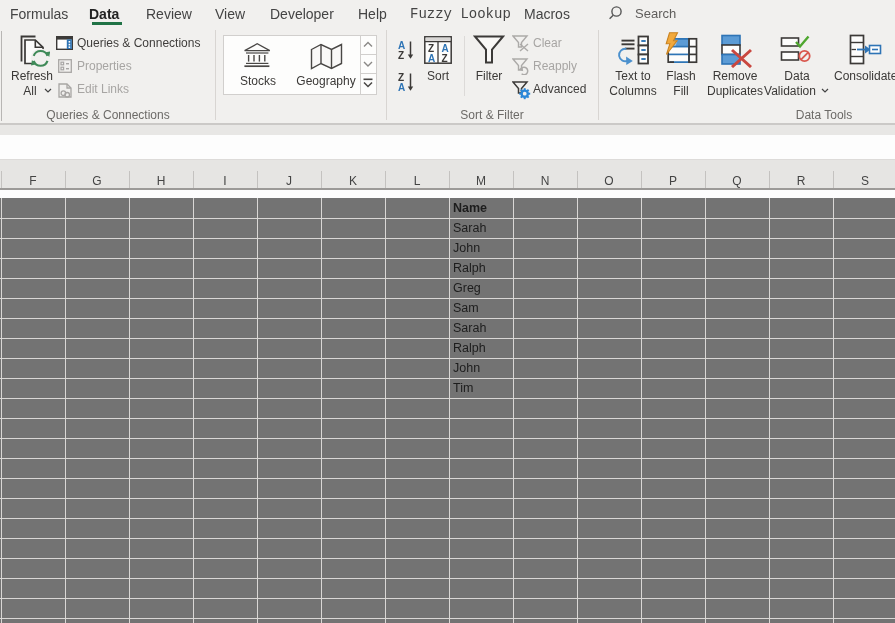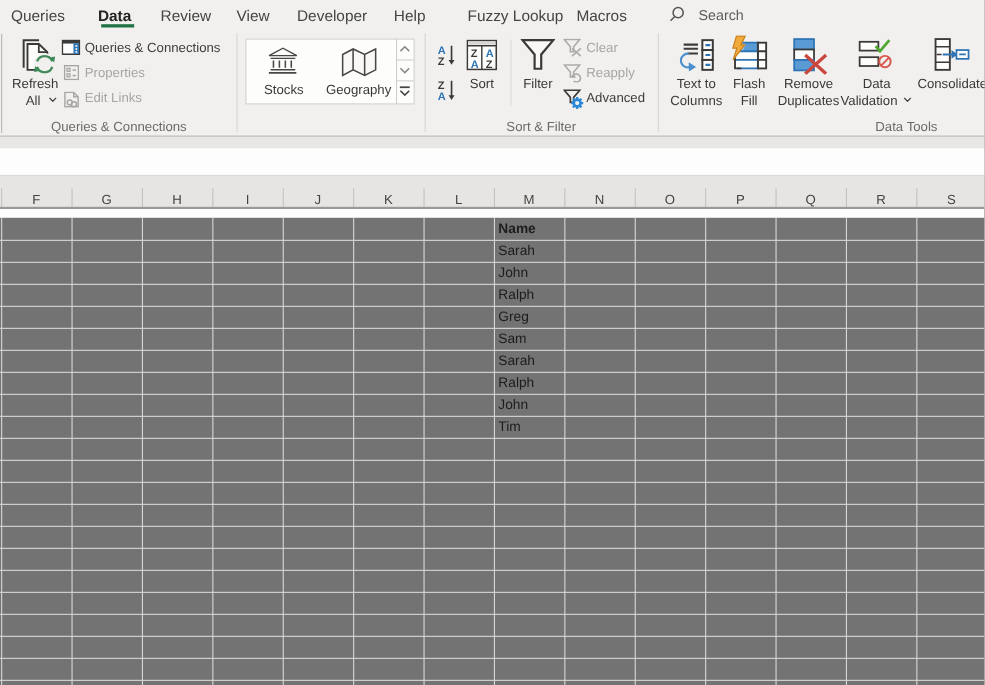--- a/index.html
+++ b/index.html
@@ -19,27 +19,27 @@
   #hdrborder{left:0;top:188px;width:895px;height:2px;background:#9c9a98;}
   #grid{left:0;top:198px;width:895px;height:440px;background:#737373;}
   .vline{position:absolute;top:0;height:433px;width:1px;background:#d9d7d5;}
   .hline{position:absolute;left:0;width:895px;height:1px;background:#d9d7d5;}
   .cell{position:absolute;left:453px;width:60px;height:20px;line-height:20px;font-size:12.5px;color:#1d1d1d;white-space:nowrap;}
 </style>
 </head>
 <body>
 <div class="abs" id="ribbon">
 
-  <div class="tab" style="left:10px;">Queries</div>
+  <div class="tab" style="left:10px;">Formulas</div>
   <div class="tab" style="left:89px;font-weight:bold;color:#232323;">Data</div>
   <div class="tab" style="left:146px;">Review</div>
   <div class="tab" style="left:215px;">View</div>
   <div class="tab" style="left:270px;">Developer</div>
   <div class="tab" style="left:358px;">Help</div>
-  <div class="tab" style="left:425px;">Fuzzy Lookup</div>
+  <div class="tab" style="left:410px;font-family:Liberation Mono, monospace;">Fuzzy Lookup</div>
   <div class="tab" style="left:524px;">Macros</div>
   <div class="abs" style="left:92px;top:22px;width:30px;height:3px;background:#217346;"></div>
   <svg class="abs" style="left:607px;top:4px;" width="18" height="18" viewBox="0 0 18 18">
     <circle cx="9.5" cy="7.5" r="4.6" fill="none" stroke="#555" stroke-width="1.4"></circle>
     <line x1="6.2" y1="11.2" x2="2.6" y2="14.8" stroke="#555" stroke-width="1.4"></line>
   </svg>
   <div class="tab" style="left:635px;font-size:13px;color:#5f5d5b;">Search</div>
 
   <div class="abs" style="left:1px;top:31px;width:1px;height:90px;background:#b8b6b4;"></div>
   <div class="gsep" style="left:215px;"></div>

